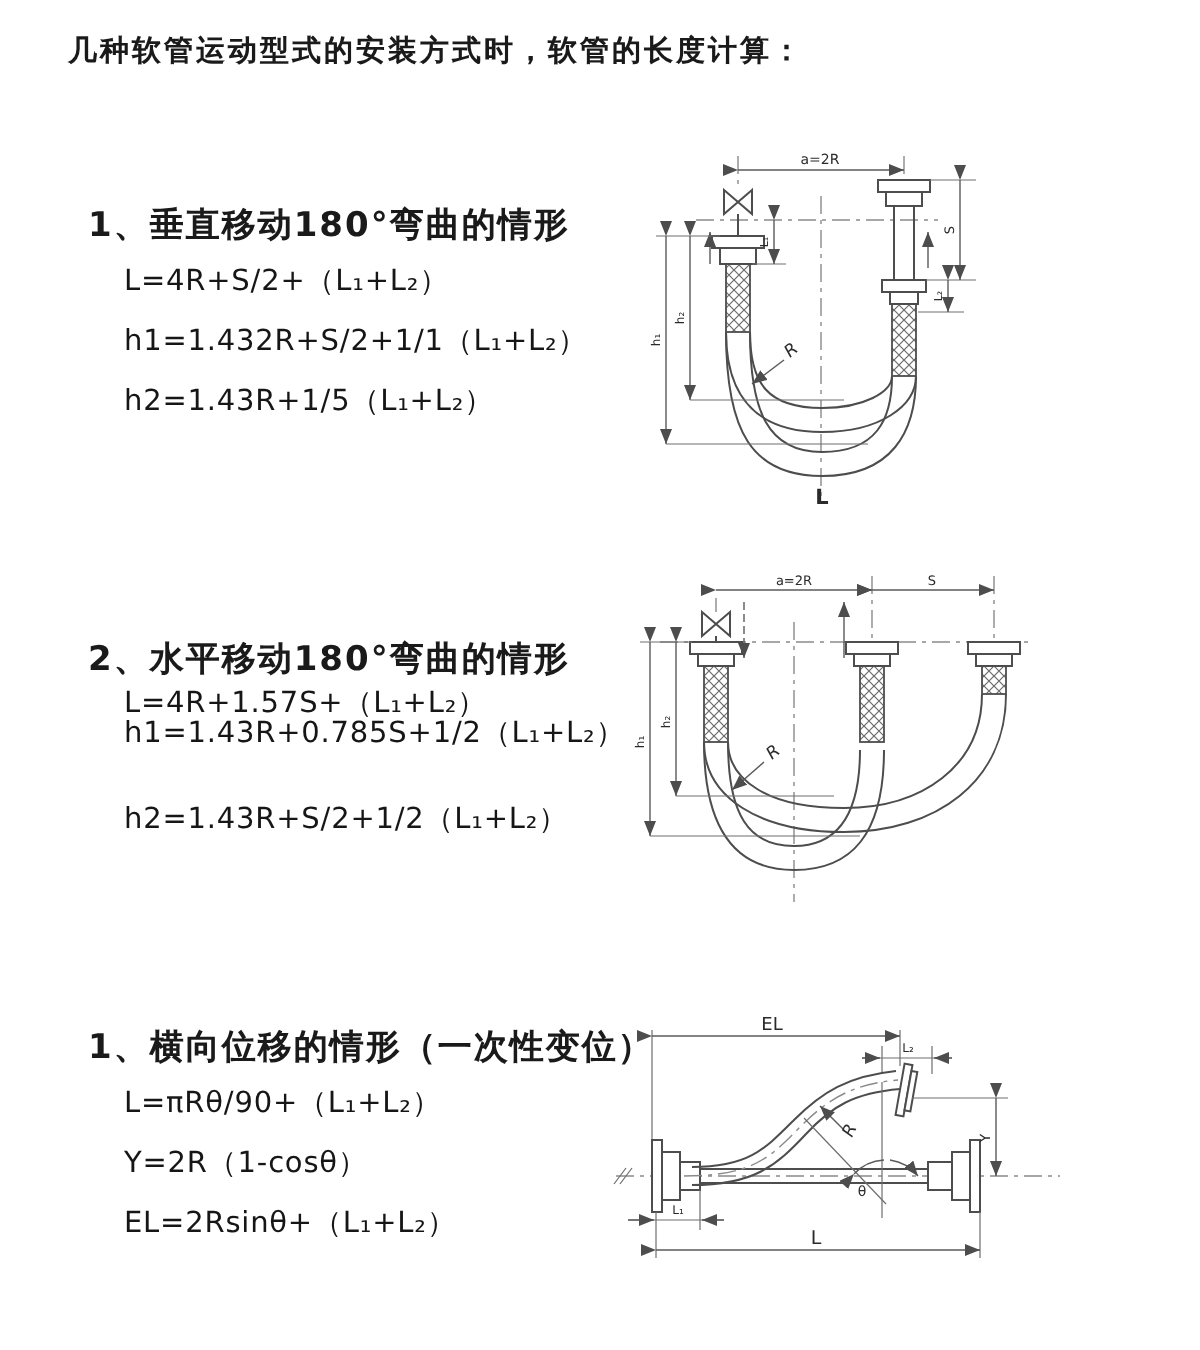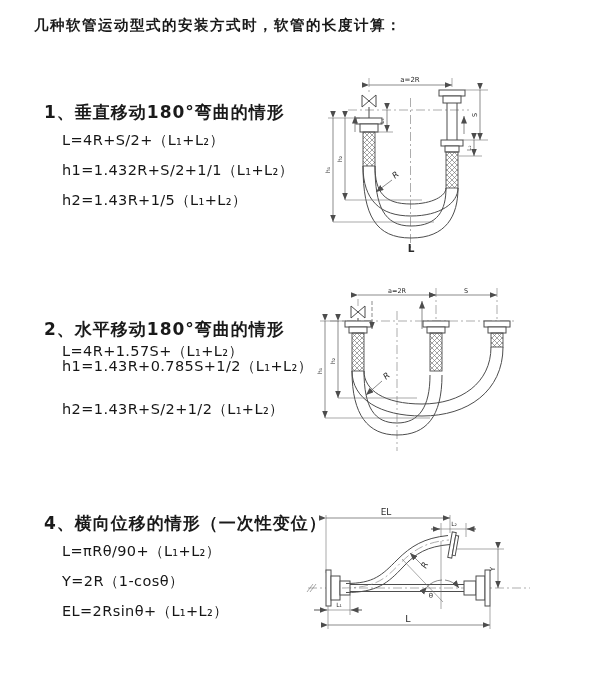--- a/index.html
+++ b/index.html
@@ -34,21 +34,21 @@
 <div class="sec-heading" style="left:44px;top:101px;">1、垂直移动180°弯曲的情形</div>
 <div class="formula" style="top:131px;">L=4R+S/2+（L₁+L₂）</div>
 <div class="formula" style="top:161px;">h1=1.432R+S/2+1/1（L₁+L₂）</div>
 <div class="formula" style="top:191px;">h2=1.43R+1/5（L₁+L₂）</div>
 
 <div class="sec-heading" style="left:44px;top:297px;margin-top:21px;">2、水平移动180°弯曲的情形</div>
 <div class="formula" style="top:342px;">L=4R+1.57S+（L₁+L₂）</div>
 <div class="formula" style="top:357px;">h1=1.43R+0.785S+1/2（L₁+L₂）</div>
 <div class="formula" style="top:400px;">h2=1.43R+S/2+1/2（L₁+L₂）</div>
 
-<div class="sec-heading" style="left:44px;top:512px;">4、横向位移的情形（一次性变位）</div>
+<div class="sec-heading" style="left:44px;top:512px;">1、横向位移的情形（一次性变位）</div>
 <div class="formula" style="top:542px;text-align:right;">L=πRθ/90+（L₁+L₂）</div>
 <div class="formula" style="top:572px;">Y=2R（1-cosθ）</div>
 <div class="formula" style="top:602px;text-align:center;">EL=2Rsinθ+（L₁+L₂）</div>
 
 <svg style="left:312px;top:70px;" width="250" height="185" viewBox="0 0 250 185">
   <defs>
     <marker id="ar1" markerWidth="9" markerHeight="8" refX="7.5" refY="3" orient="auto" markerUnits="userSpaceOnUse">
       <path d="M0,0 L7.5,3 L0,6 Z" fill="#4d4d4d"></path>
     </marker>
     <pattern id="hx1" width="5" height="5" patternUnits="userSpaceOnUse">

